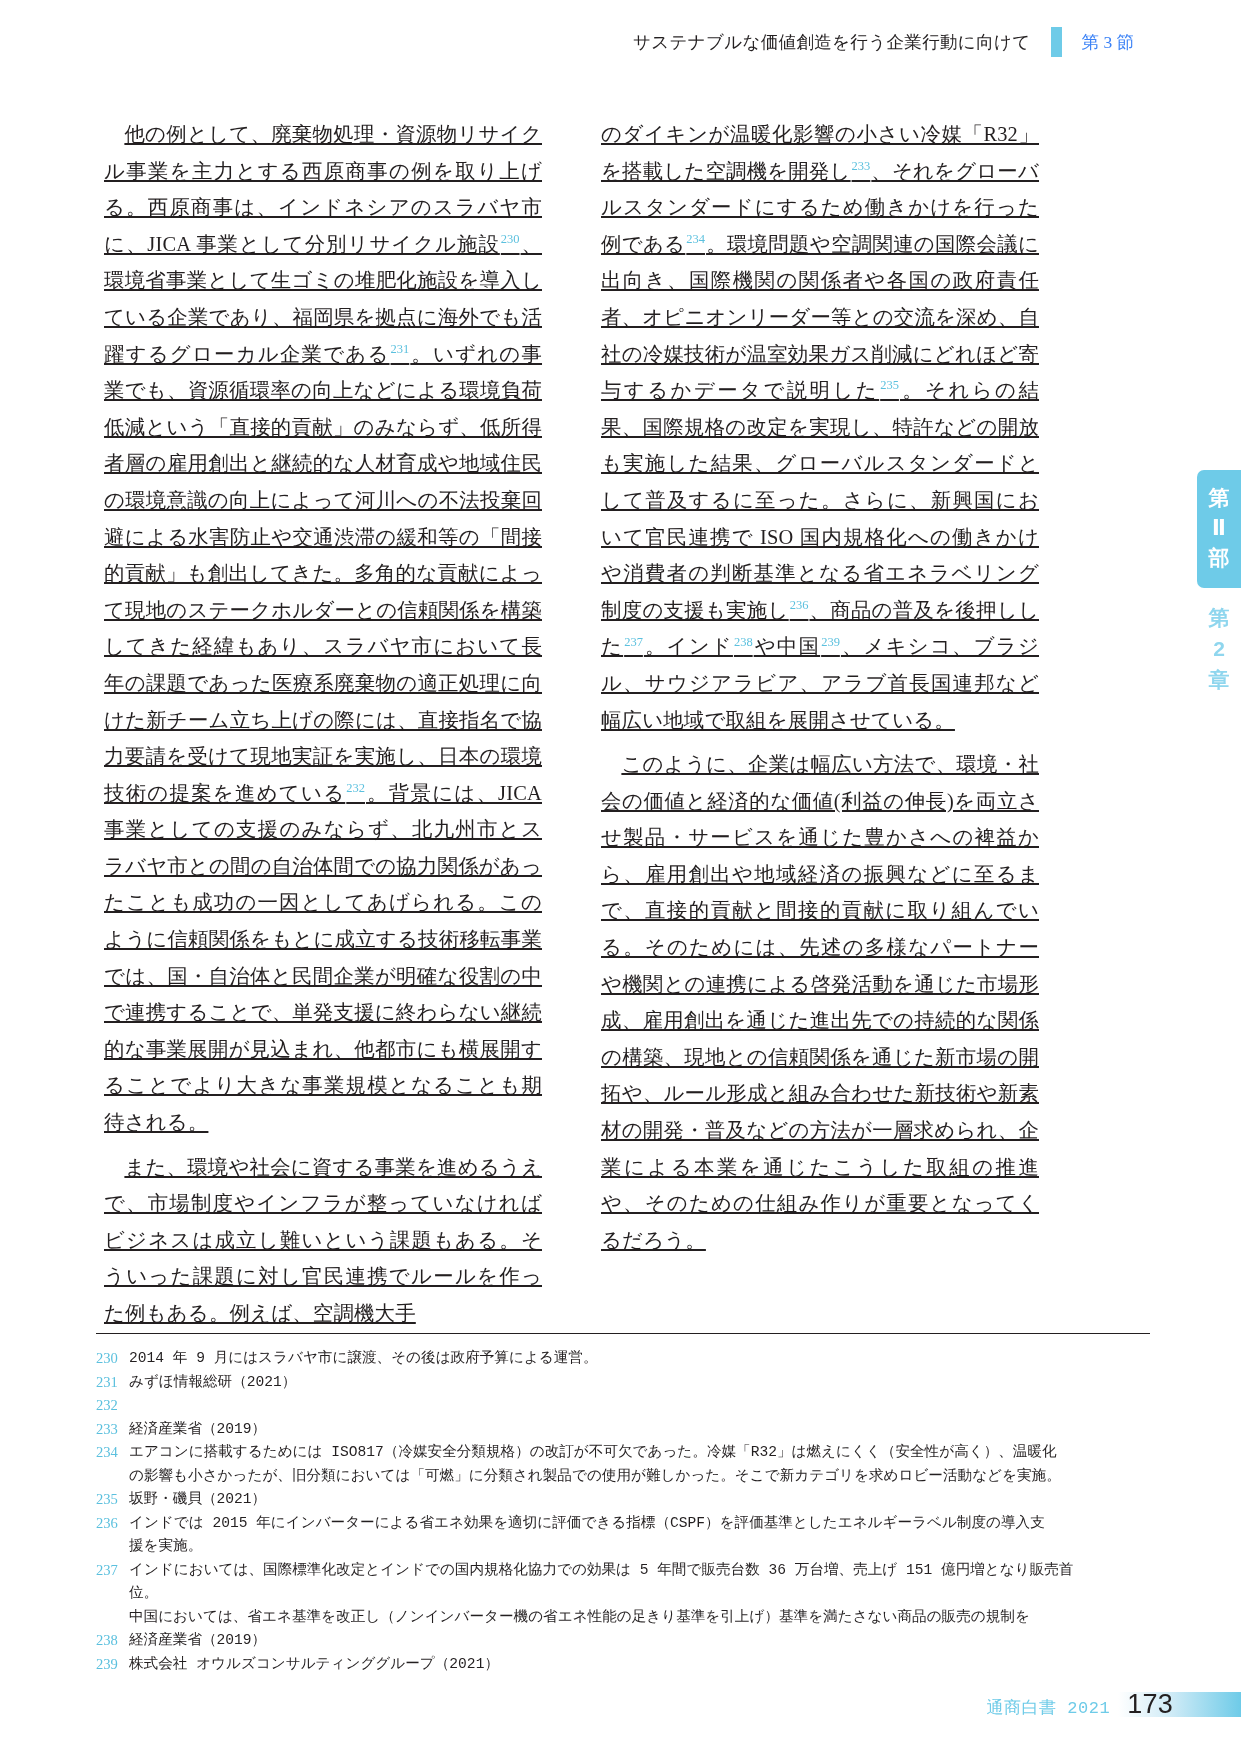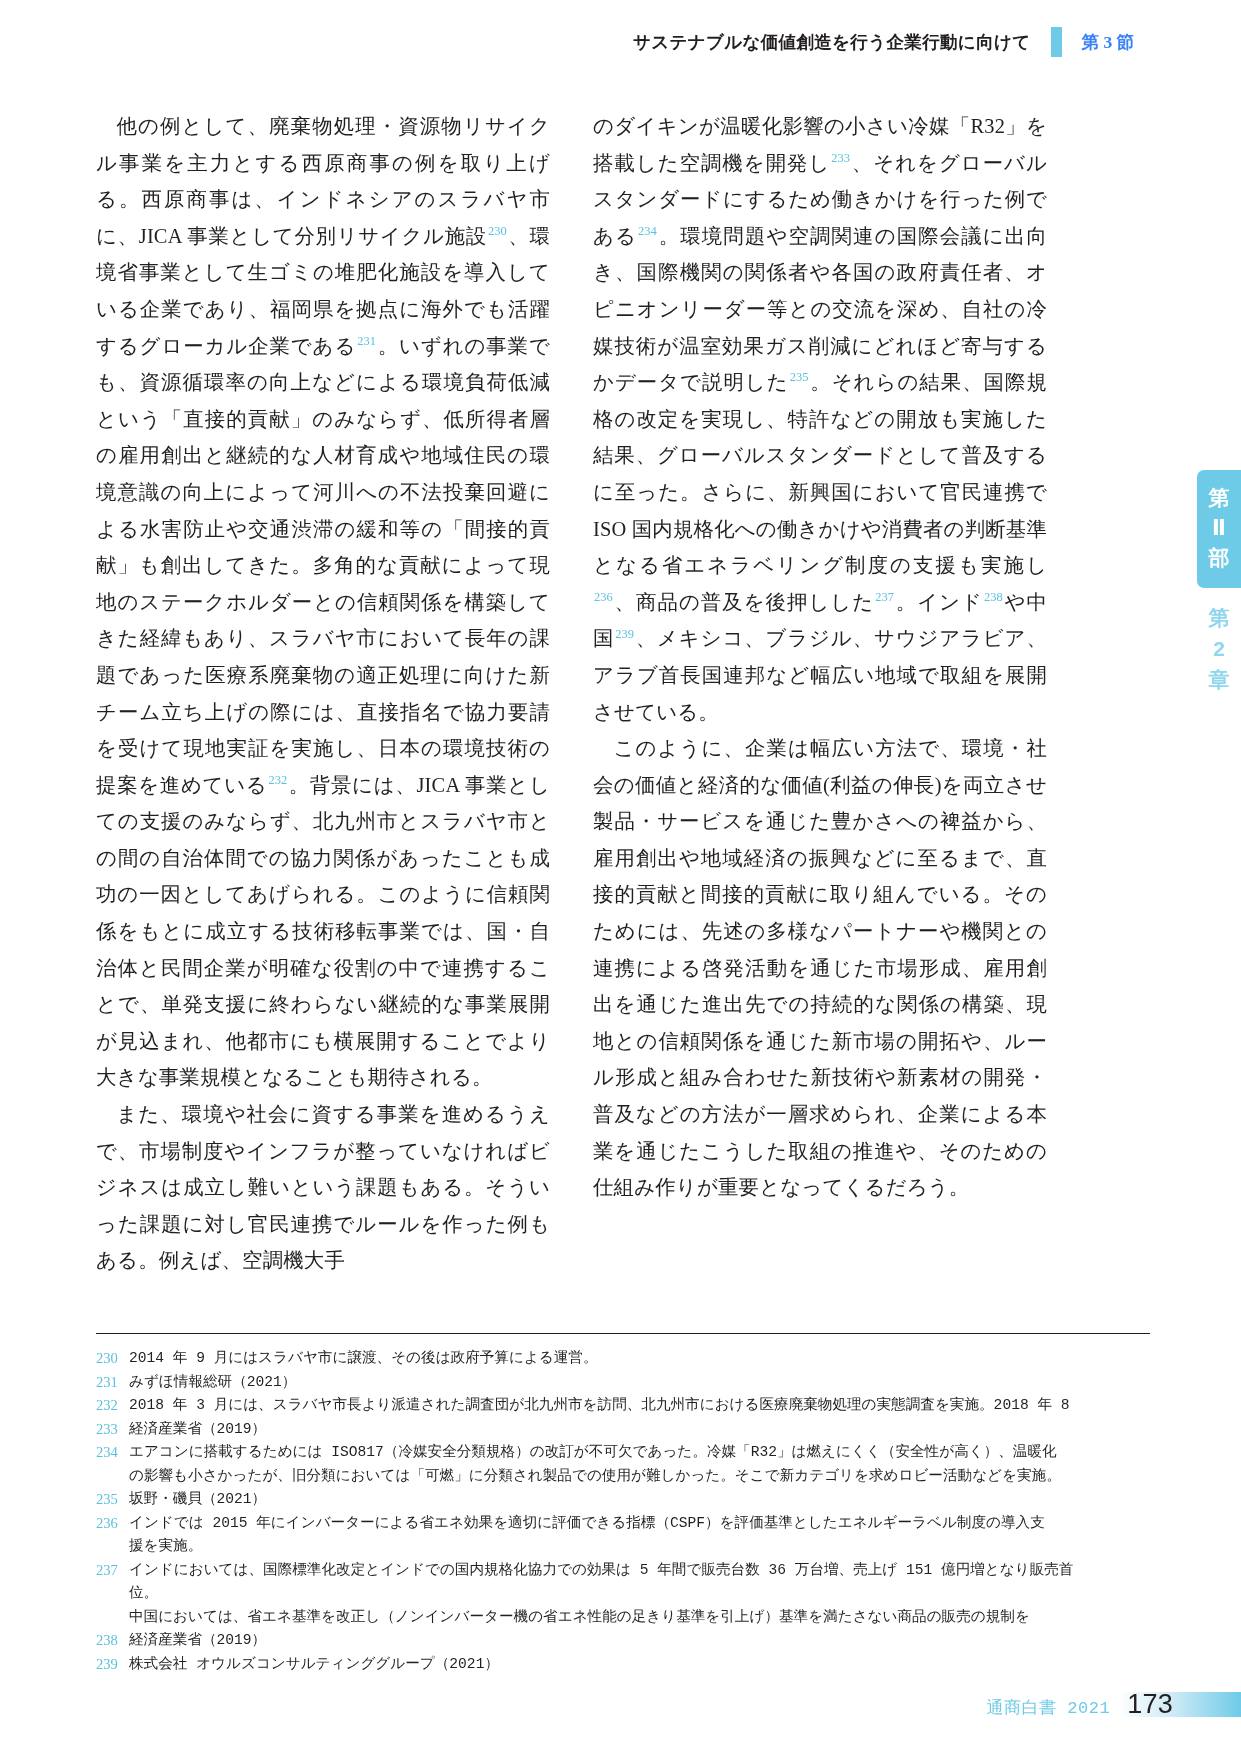--- a/index.html
+++ b/index.html
@@ -21,21 +21,20 @@
     position: absolute;
     top: 22px;
     left: 0;
     width: 1241px;
     height: 40px;
     display: flex;
     align-items: center;
     justify-content: flex-end;
     padding-right: 107px;
     box-sizing: border-box;
-    font-weight: bold;
   }
   .running-header .rh-title {
     font-size: 17.5px;
     letter-spacing: 0.02em;
     color: #231f20;
     white-space: nowrap;
   }
   .running-header .rh-rule {
     width: 11px;
     height: 30px;
@@ -56,28 +55,29 @@
     left: 96px;
     width: 952px;
     display: flex;
     gap: 43px;
   }
   .col {
     width: 454px;
     flex: 0 0 454px;
   }
   p.para {
-    margin: 0;
+    margin: 8px;
     font-size: 20.4px;
     line-height: 36.6px;
     text-align: justify;
     text-justify: inter-ideograph;
     text-indent: 20.4px;
     letter-spacing: 0.01em;
     font-feature-settings: "palt" 0;
+    text-decoration: underline;
   }
   p.para.noindent {
     text-indent: 0;
   }
   sup.fn {
     color: #5bc0de;
     font-size: 12.5px;
     vertical-align: super;
     line-height: 0;
     letter-spacing: 0;
@@ -235,21 +235,20 @@
       </div>
       <div class="fn-item">
         <div class="fn-num">231</div>
         <div class="fn-body">
           <span class="fn-line">みずほ情報総研（2021）</span>
         </div>
       </div>
       <div class="fn-item">
         <div class="fn-num">232</div>
         <div class="fn-body">
-          <span class="fn-line">2018 年 3 月には、スラバヤ市長より派遣された調査団が北九州市を訪問、北九州市における医療廃棄物処理の実態調査を実施。2018 年 8</span>
         </div>
       </div>
       <div class="fn-item">
         <div class="fn-num">233</div>
         <div class="fn-body">
           <span class="fn-line">経済産業省（2019）</span>
         </div>
       </div>
       <div class="fn-item">
         <div class="fn-num">234</div>

